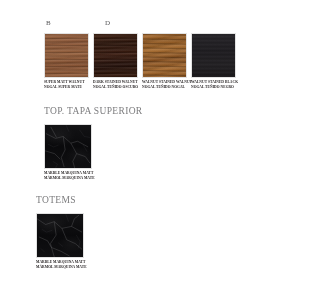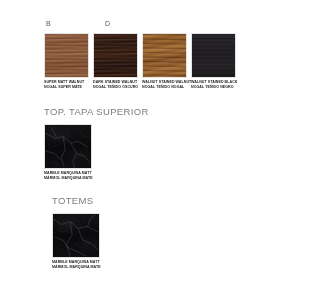--- a/index.html
+++ b/index.html
@@ -19,20 +19,21 @@
   #sheet {
     position: absolute;
     left: 0; top: 0;
     width: 300px; height: 300px;
     background: #ffffff;
   }
 
   
   .section {
     position: absolute;
+    font-family: Liberation Serif, serif;
   }
 
   .section-heading {
     font-size: 9.5px;
     letter-spacing: 0.35px;
     color: #7c7c7e;
     font-weight: 400;
     white-space: nowrap;
     line-height: 1;
   }
@@ -246,21 +247,21 @@
           </svg>
         </div>
         <div class="caption">
           <span>MARBLE MARQUINA MATT</span>
           <span>MÁRMOL MARQUINA MATE</span>
         </div>
       </div>
     </div>
   </div>
 
-  <div class="section" style="left:52px; top:196px;">
+  <div class="section" style="left:36px; top:196px;">
 
     <div class="section-heading">TOTEMS</div>
 
     <div class="swatch-row" style="left:0; top:17px;">
       <div class="swatch-cell">
         <div class="swatch swatch-big marble">
           <svg viewBox="0 0 48 45" preserveAspectRatio="none">
             <g fill="none" stroke="#b9b9bd" stroke-width="0.4" opacity="0.5">
               <path d="M0 5 L9 11 L18 8 L26 15 L36 13 L47 19"></path>
               <path d="M18 8 L20 22 L14 31 L18 45"></path>

